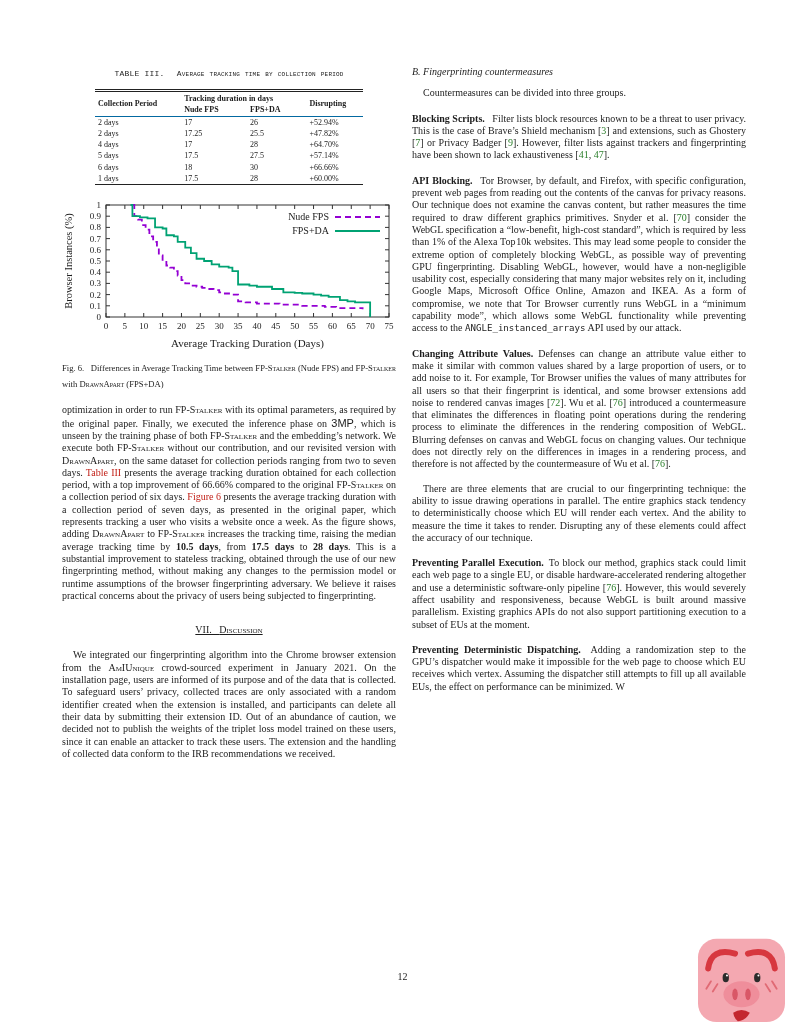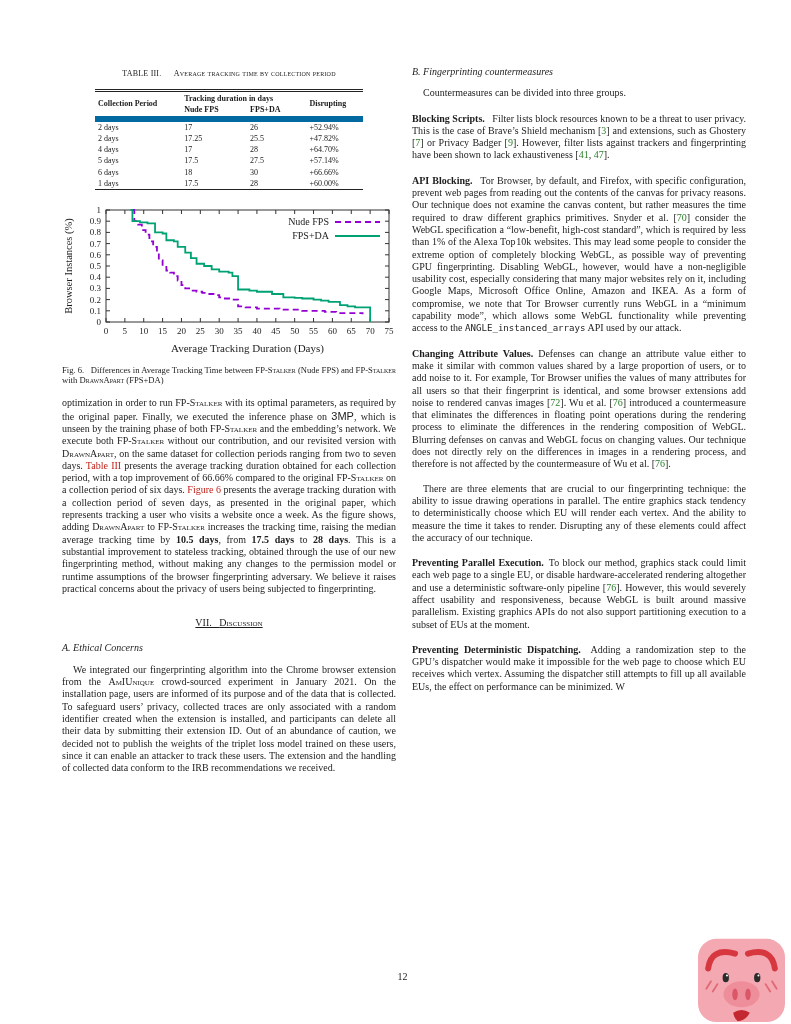--- a/index.html
+++ b/index.html
@@ -12,30 +12,30 @@
   #right-col{left:412px;}
   p{margin:0 0 10px 0;}
   .indent{text-indent:11px;}
   .b{font-weight:bold;}
   .sc{font-variant:small-caps;}
   .ref{color:#c22018;}
   .cite{color:#2a7e2a;}
   .mono{font-family:"DejaVu Sans Mono",monospace;font-size:9.1px;}
   .sans{font-family:"Liberation Sans",sans-serif;font-size:11px;}
   
-  .tbl-caption{font-size:8px;text-align:center;margin:4px 0 9px 0;letter-spacing:.2px;}
+  .tbl-caption{font-size:8px;text-align:center;margin:4px 0 9px 0;letter-spacing:.2px;font-family:Liberation Mono, monospace;}
   table.data{border-collapse:collapse;margin:0 auto;width:268px;font-size:8px;line-height:9.6px;
     border-top:3px double #222;border-bottom:1.4px solid #222;}
   table.data th{font-weight:bold;text-align:left;padding:1.5px 3px;}
   table.data td{text-align:left;padding:0.8px 3px;}
-  table.data thead{border-bottom:6px solid #0369a1;}
+  table.data thead{border-bottom:1px solid #0369a1;}
   table.data th.grp{padding-bottom:0;}
   
   .figure-block{margin-top:13px;}
-  .fig-caption{font-size:8.6px;line-height:10px;text-align:justify;margin-top:7px;}
+  .fig-caption{font-size:8.6px;line-height:16px;text-align:justify;margin-top:7px;}
   
   .section-heading{text-align:center;font-size:10px;margin:22px 0 13px 0;text-decoration:underline;}
   .subsection-heading{font-style:italic;font-size:10px;margin:0 0 9px 0;text-align:left;}
   .footer{position:absolute;left:7px;top:971px;width:791px;text-align:center;font-size:10px;}
   
   .sticker{position:absolute;right:3px;bottom:1px;width:93px;height:87px;}
   svg text{font-family:"Liberation Serif",serif;}
 </style>
 </head>
 <body>
@@ -189,21 +189,20 @@
         <text x="185.5" y="149" text-anchor="middle" font-size="11" fill="#1c1c1c">Average Tracking Duration (Days)</text>
         <text x="0" y="0" text-anchor="middle" font-size="10.5" fill="#1c1c1c" transform="translate(10,63) rotate(-90)">Browser Instances (%)</text>
       </svg>
     <div class="fig-caption"><span>Fig. 6.  Differences in Average Tracking Time between </span><span class="sc">FP-Stalker</span><span> (Nude FPS) and </span><span class="sc">FP-Stalker</span><span> with </span><span class="sc">DrawnApart</span><span> (FPS+DA)</span></div>
   </div>
 
   <p style="margin-top:12px"><span>optimization in order to run </span><span class="sc">FP-Stalker</span><span> with its optimal parameters, as required by the original paper. Finally, we executed the inference phase on </span><span class="sans">3MP</span><span>, which is unseen by the training phase of both </span><span class="sc">FP-Stalker</span><span> and the embedding’s network. We execute both </span><span class="sc">FP-Stalker</span><span> without our contribution, and our revisited version with </span><span class="sc">DrawnApart</span><span>, on the same dataset for collection periods ranging from two to seven days. </span><span class="ref">Table III</span><span> presents the average tracking duration obtained for each collection period, with a top improvement of 66.66% compared to the original </span><span class="sc">FP-Stalker</span><span> on a collection period of six days. </span><span class="ref">Figure 6</span><span> presents the average tracking duration with a collection period of seven days, as presented in the original paper, which represents tracking a user who visits a website once a week. As the figure shows, adding </span><span class="sc">DrawnApart</span><span> to </span><span class="sc">FP-Stalker</span><span> increases the tracking time, raising the median average tracking time by </span><span class="b">10.5 days</span><span>, from </span><span class="b">17.5 days</span><span> to </span><span class="b">28 days</span><span>. This is a substantial improvement to stateless tracking, obtained through the use of our new fingerprinting method, without making any changes to the permission model or runtime assumptions of the browser fingerprinting adversary. We believe it raises practical concerns about the privacy of users being subjected to fingerprinting.</span></p>
 
   <div class="section-heading"><span>VII.  </span><span class="sc">Discussion</span></div>
 
-  <div class="subsection-heading">A. Ethical Concerns</div>
 
   <p class="indent"><span>We integrated our fingerprinting algorithm into the Chrome browser extension from the </span><span class="sc">AmIUnique</span><span> crowd-sourced experiment in January 2021. On the installation page, users are informed of its purpose and of the data that is collected. To safeguard users’ privacy, collected traces are only associated with a random identifier created when the extension is installed, and participants can delete all their data by submitting their extension ID. Out of an abundance of caution, we decided not to publish the weights of the triplet loss model trained on these users, since it can enable an attacker to track these users. The extension and the handling of collected data conform to the IRB recommendations we received.</span></p>
 </div>
 
 <div class="col" id="right-col">
 
   <div class="subsection-heading" style="margin-top:2px">B. Fingerprinting countermeasures</div>
 
   <p class="indent">Countermeasures can be divided into three groups.</p>
 

